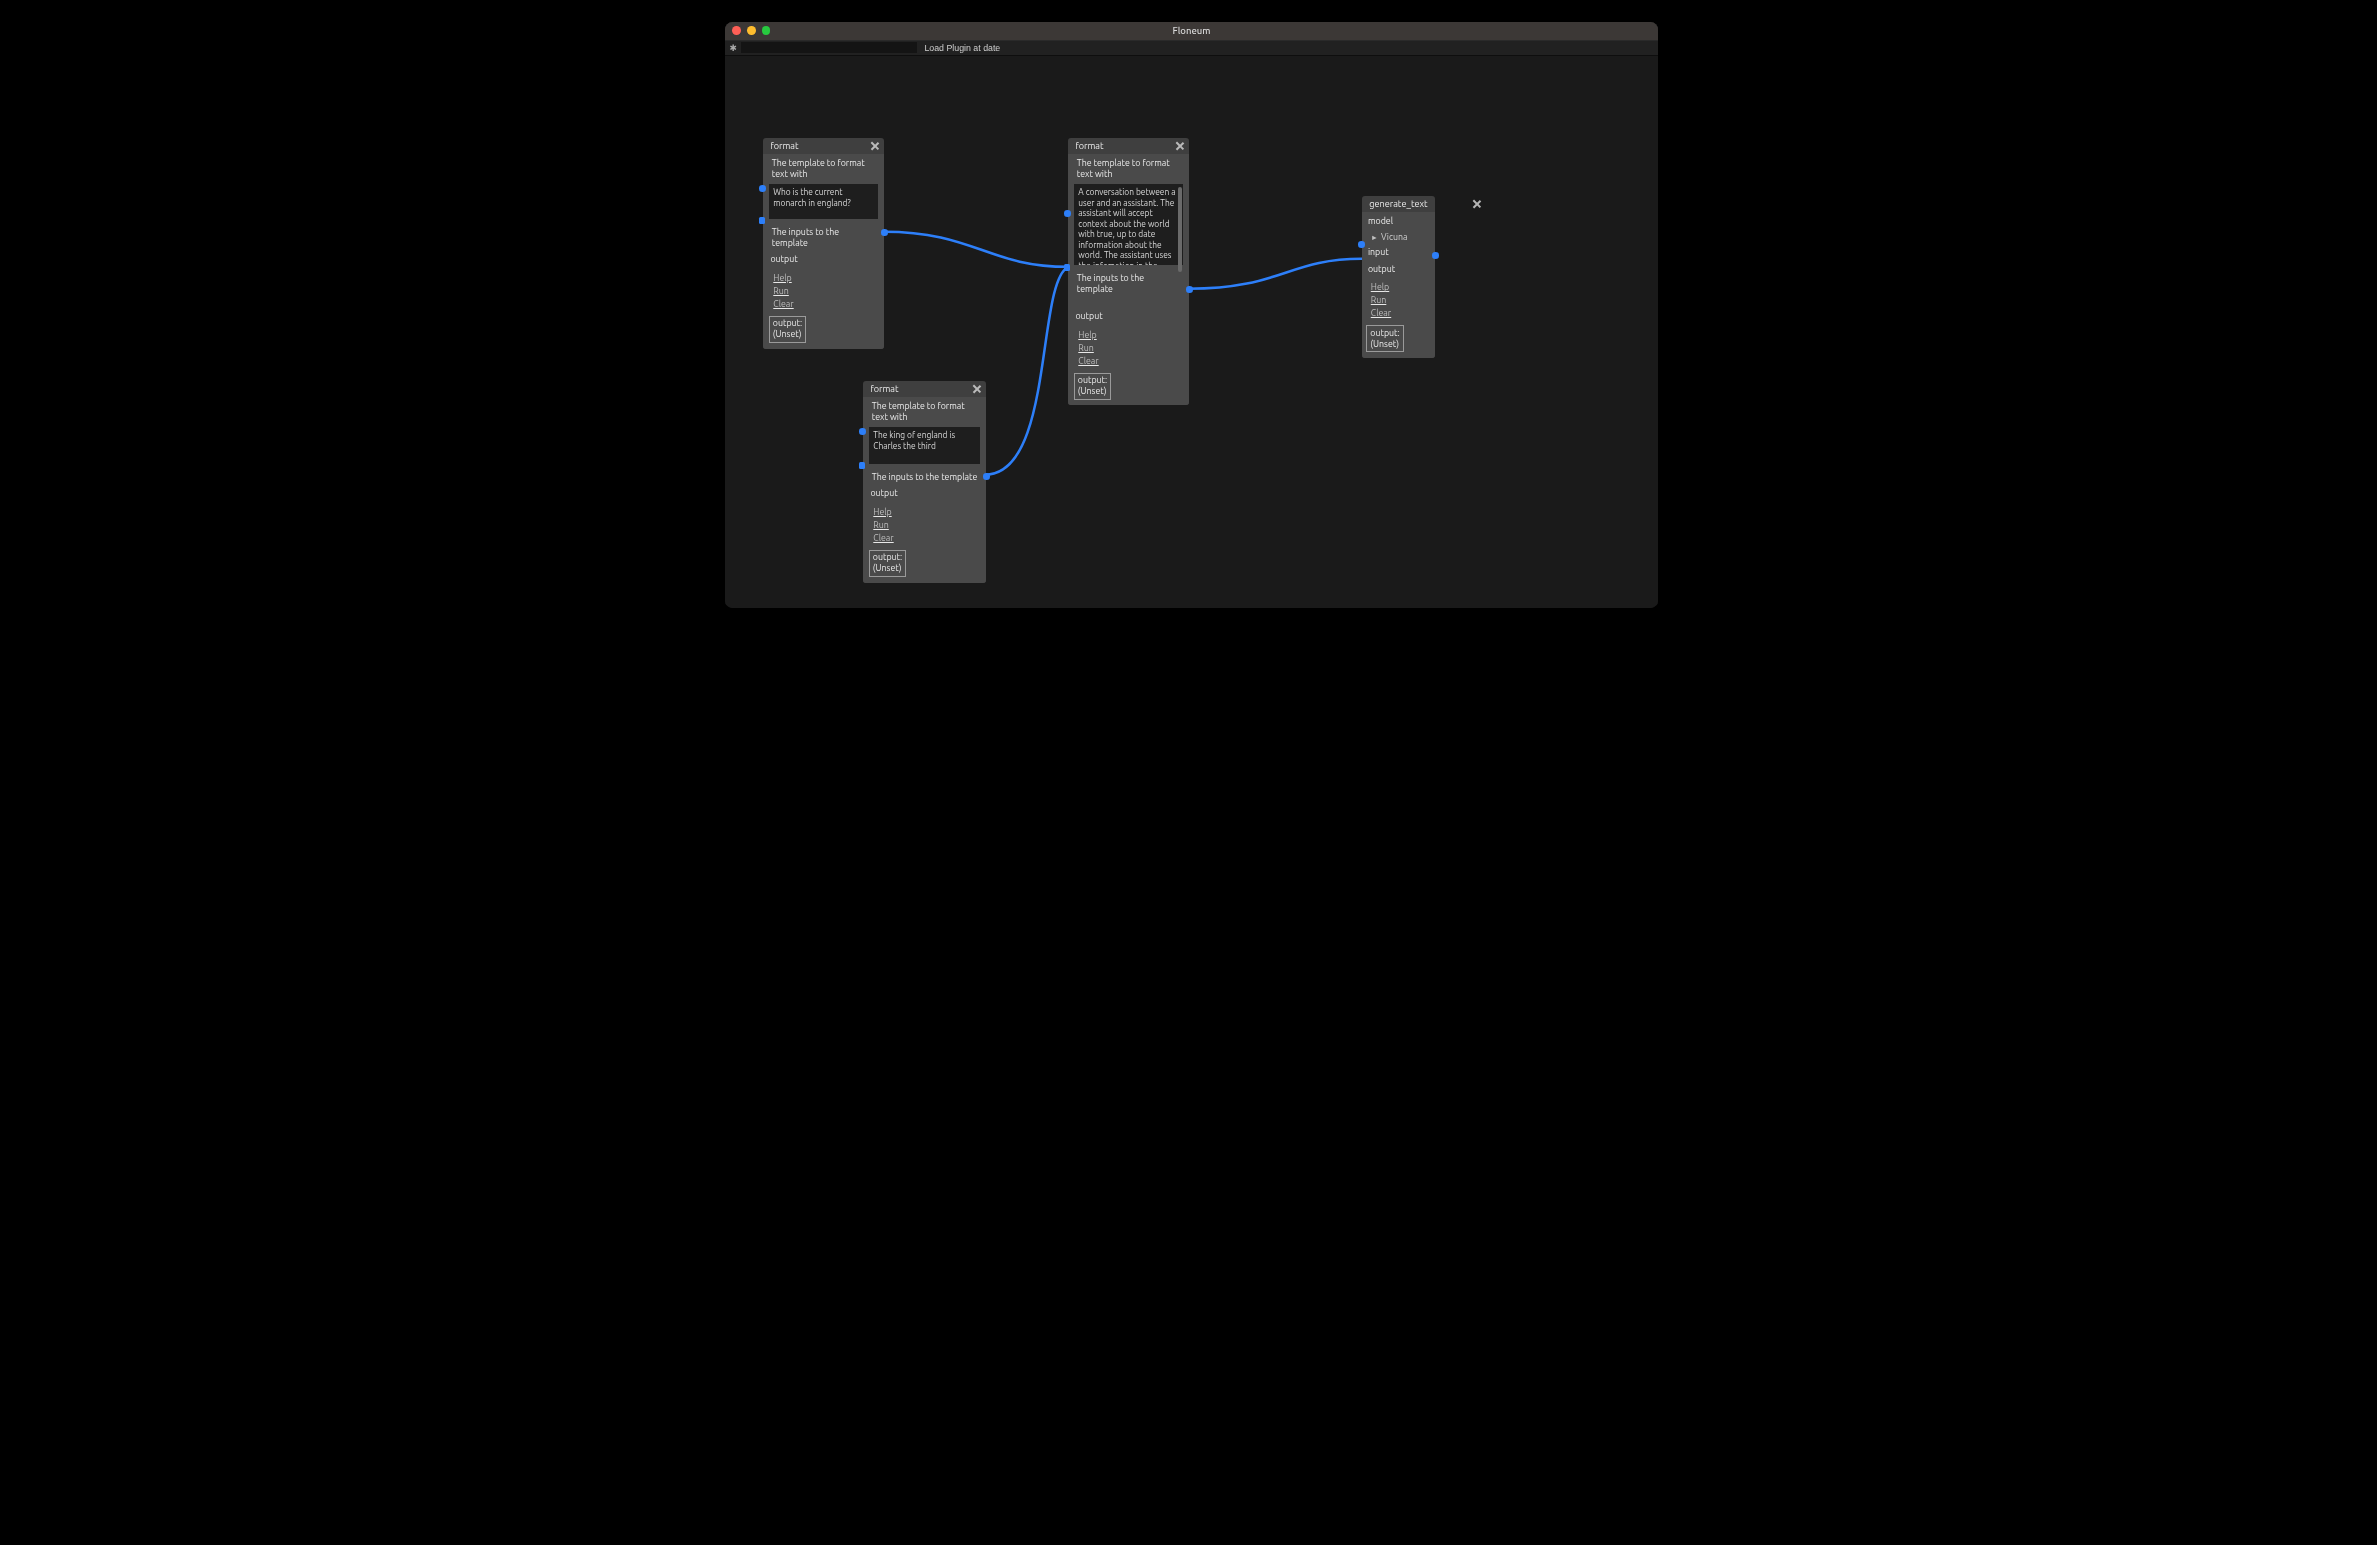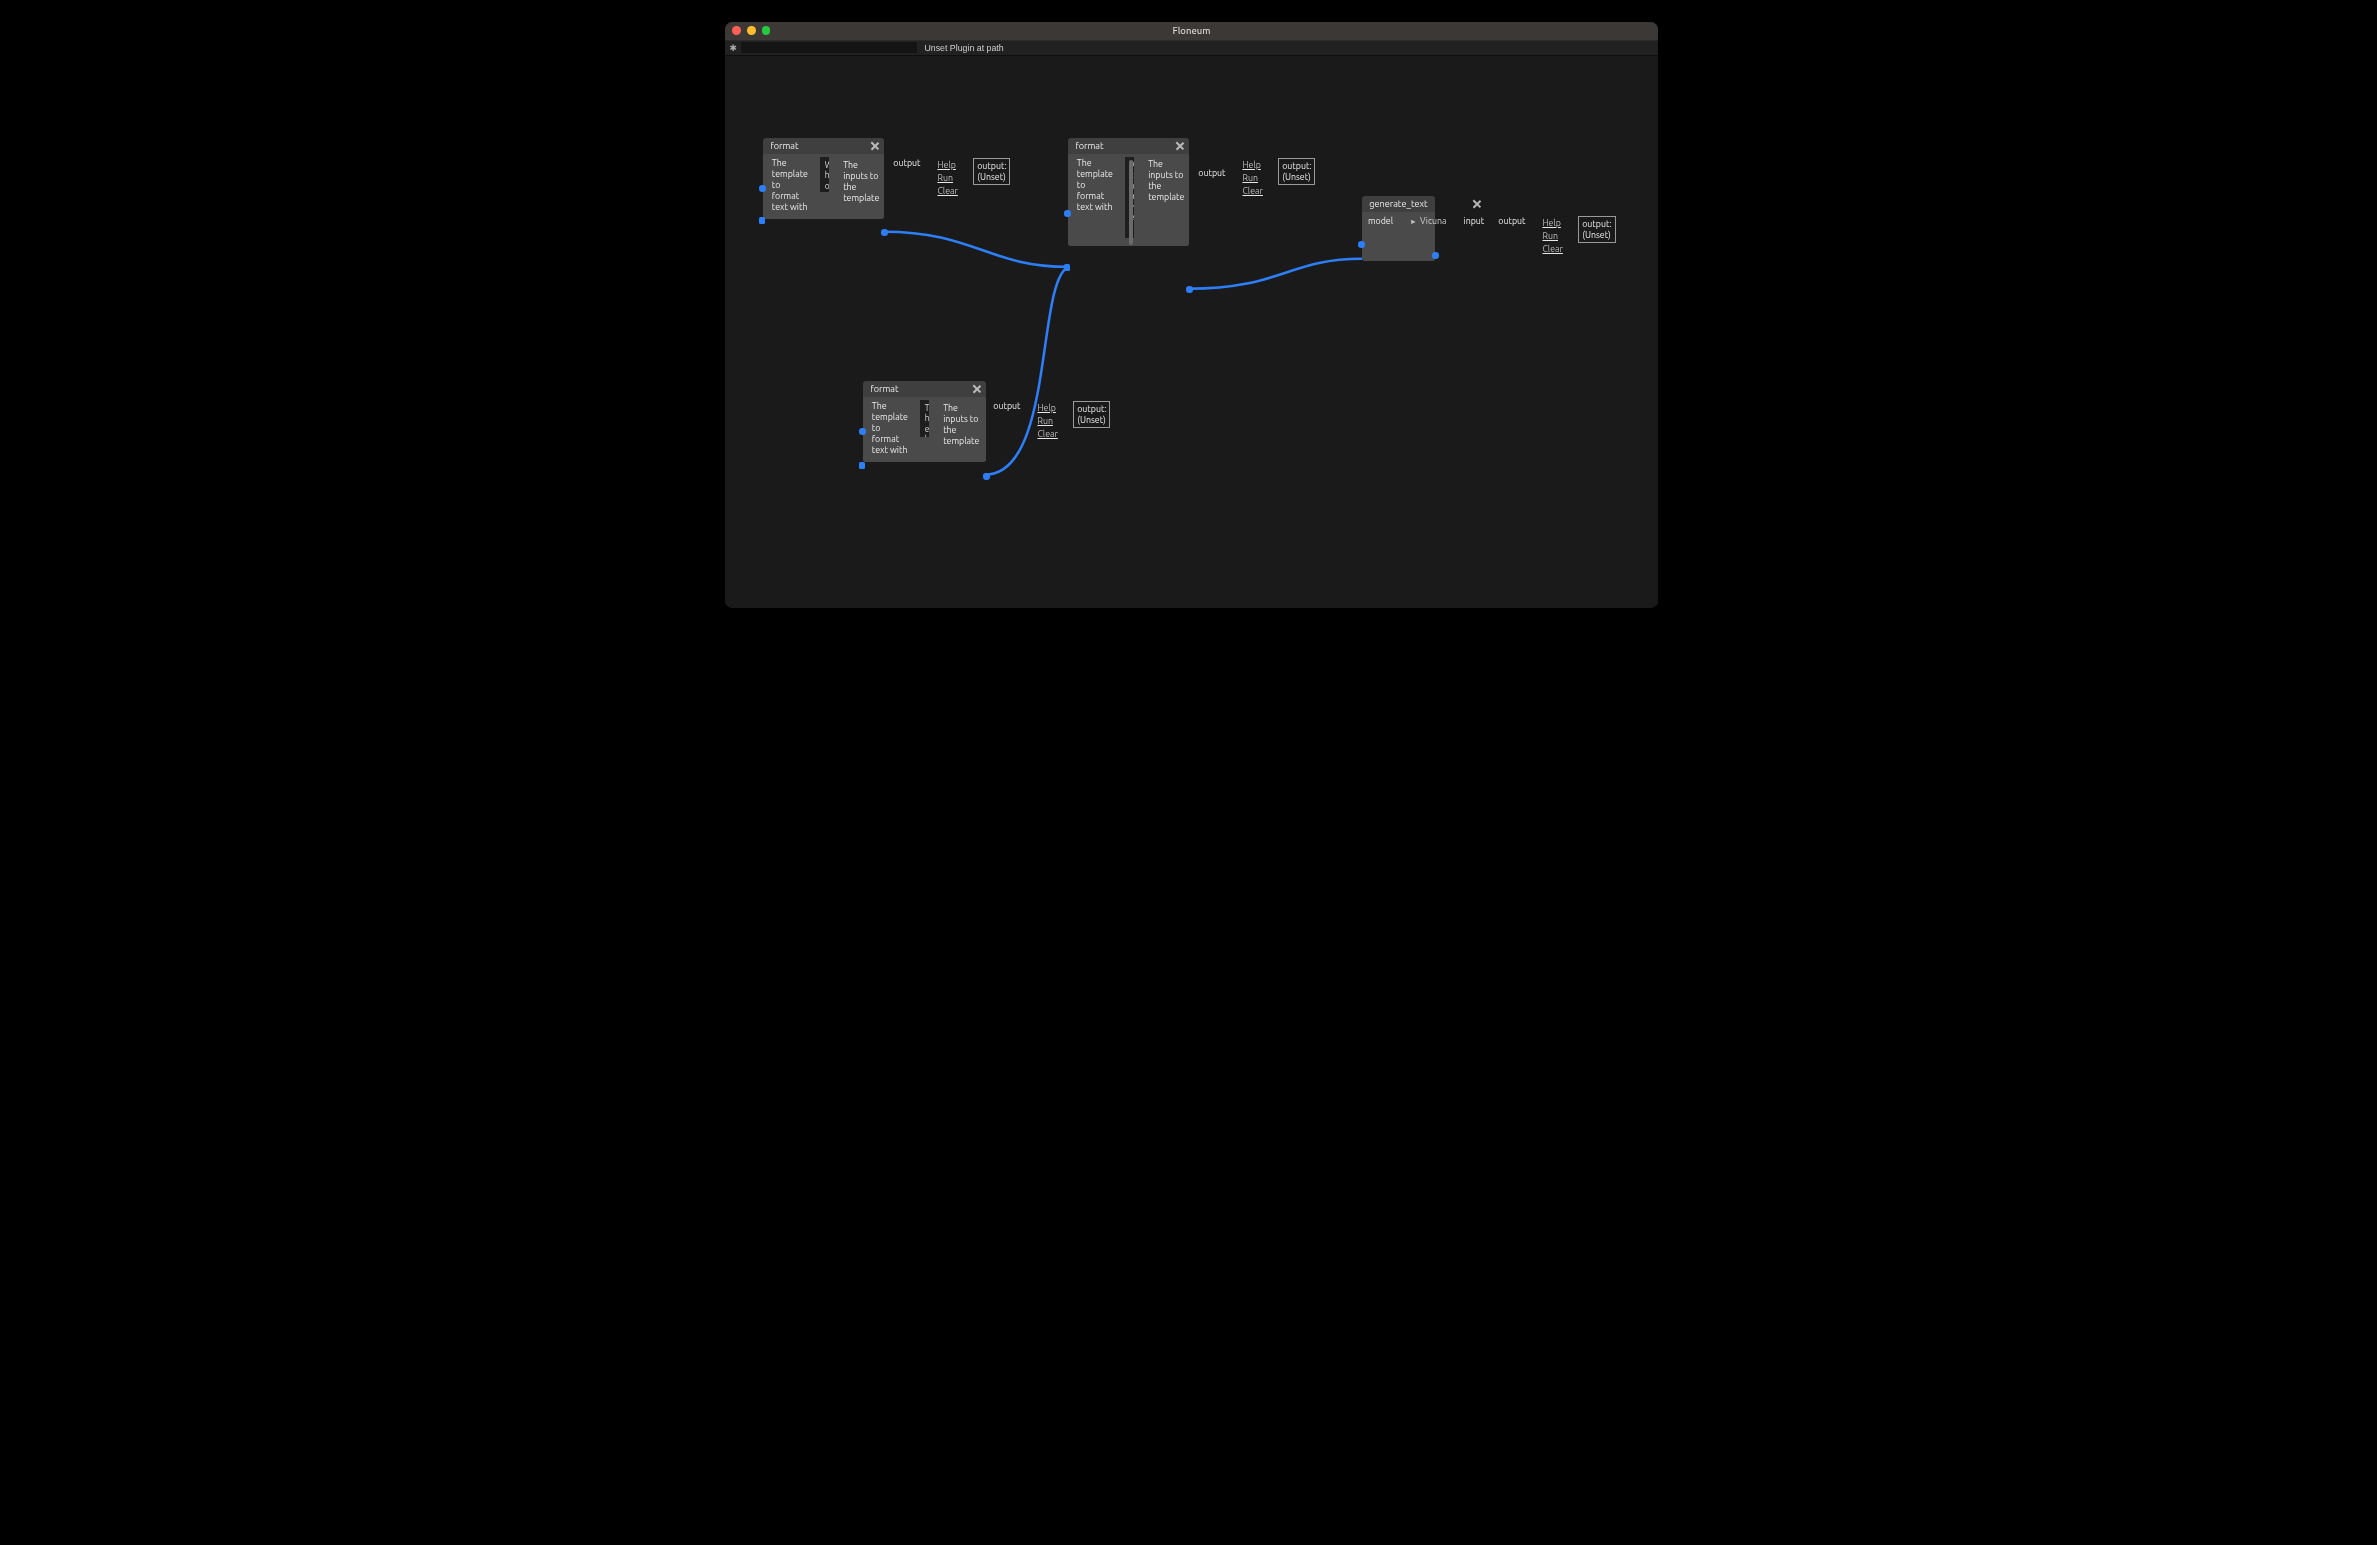--- a/index.html
+++ b/index.html
@@ -36,21 +36,21 @@
     display: flex; flex-direction: column; color: #e8e8e8;
   }
   .node-header { display: flex; align-items: flex-start; justify-content: space-between; padding: 2.9px 4.4px 2.9px 7.3px; height: 16px; gap: 44px; }
   .node-title { font-size: 9.1px; color: #eaeaea; }
   .close-x { width: 10.2px; height: 10.2px; position: relative; cursor: pointer; opacity: 0.85; }
   .close-x::before, .close-x::after {
     content: ""; position: absolute; left: 4.4px; top: 0; width: 1.5px; height: 10.2px; background: #d0d0d0;
   }
   .close-x::before { transform: rotate(45deg); }
   .close-x::after { transform: rotate(-45deg); }
-  .node-body { background: #4a4a4a; padding: 2.9px 5.9px 5.9px 5.9px; display: flex; flex-direction: row; gap: 11px; position: relative; border-radius: 0 0 2.9px 2.9px; }
+  .node-body { background: #4a4a4a; padding: 2.9px 5.9px 5.9px 5.9px; display: flex; flex-direction: column; gap: 4px; position: relative; border-radius: 0 0 2.9px 2.9px; }
   .field-label { font-size: 8.8px; color: #eaeaea; padding: 0.7px 1.5px; line-height: 1.25; }
   .lbl-indent { padding-left: 2.9px; }
   .textarea {
     background: #1e1e1e; color: #d8d8d8; border: none; outline: none; resize: none;
     font-size: 8.4px; padding: 2.9px 4.4px; line-height: 1.25; font-family: inherit; width: 100%;
   }
   .textarea.tall { height: 81px; }
   .textarea.mid { height: 37px; }
   .textarea.small { height: 35px; }
   .scroll-stub { position: absolute; right: 1.5px; top: 2.9px; width: 3.7px; height: 85px; background: #6a6a6a; border-radius: 2.2px; }
@@ -75,21 +75,21 @@
         <div class="tl red"></div>
         <div class="tl yellow"></div>
         <div class="tl green"></div>
       </div>
       <div class="title">Floneum</div>
     </div>
 
     <div class="toolbar">
       <span class="snow">✱</span>
       <input class="path-input" value="" style="">
-      <button class="load-btn">Unset Plugin at path</button>
+      <button class="load-btn">Load Plugin at date</button>
     </div>
 
     <div class="canvas">
 
       <svg class="wires" viewBox="0 0 1275 754" preserveAspectRatio="none">
 
         <path d="M 217 240 C 340 240, 360 288, 469 288" stroke="#2d7ff9" stroke-width="3.5" fill="none" stroke-linecap="round"></path>
 
         <path d="M 355 572 C 450 572, 425 310, 469 288" stroke="#2d7ff9" stroke-width="3.5" fill="none" stroke-linecap="round"></path>
 

